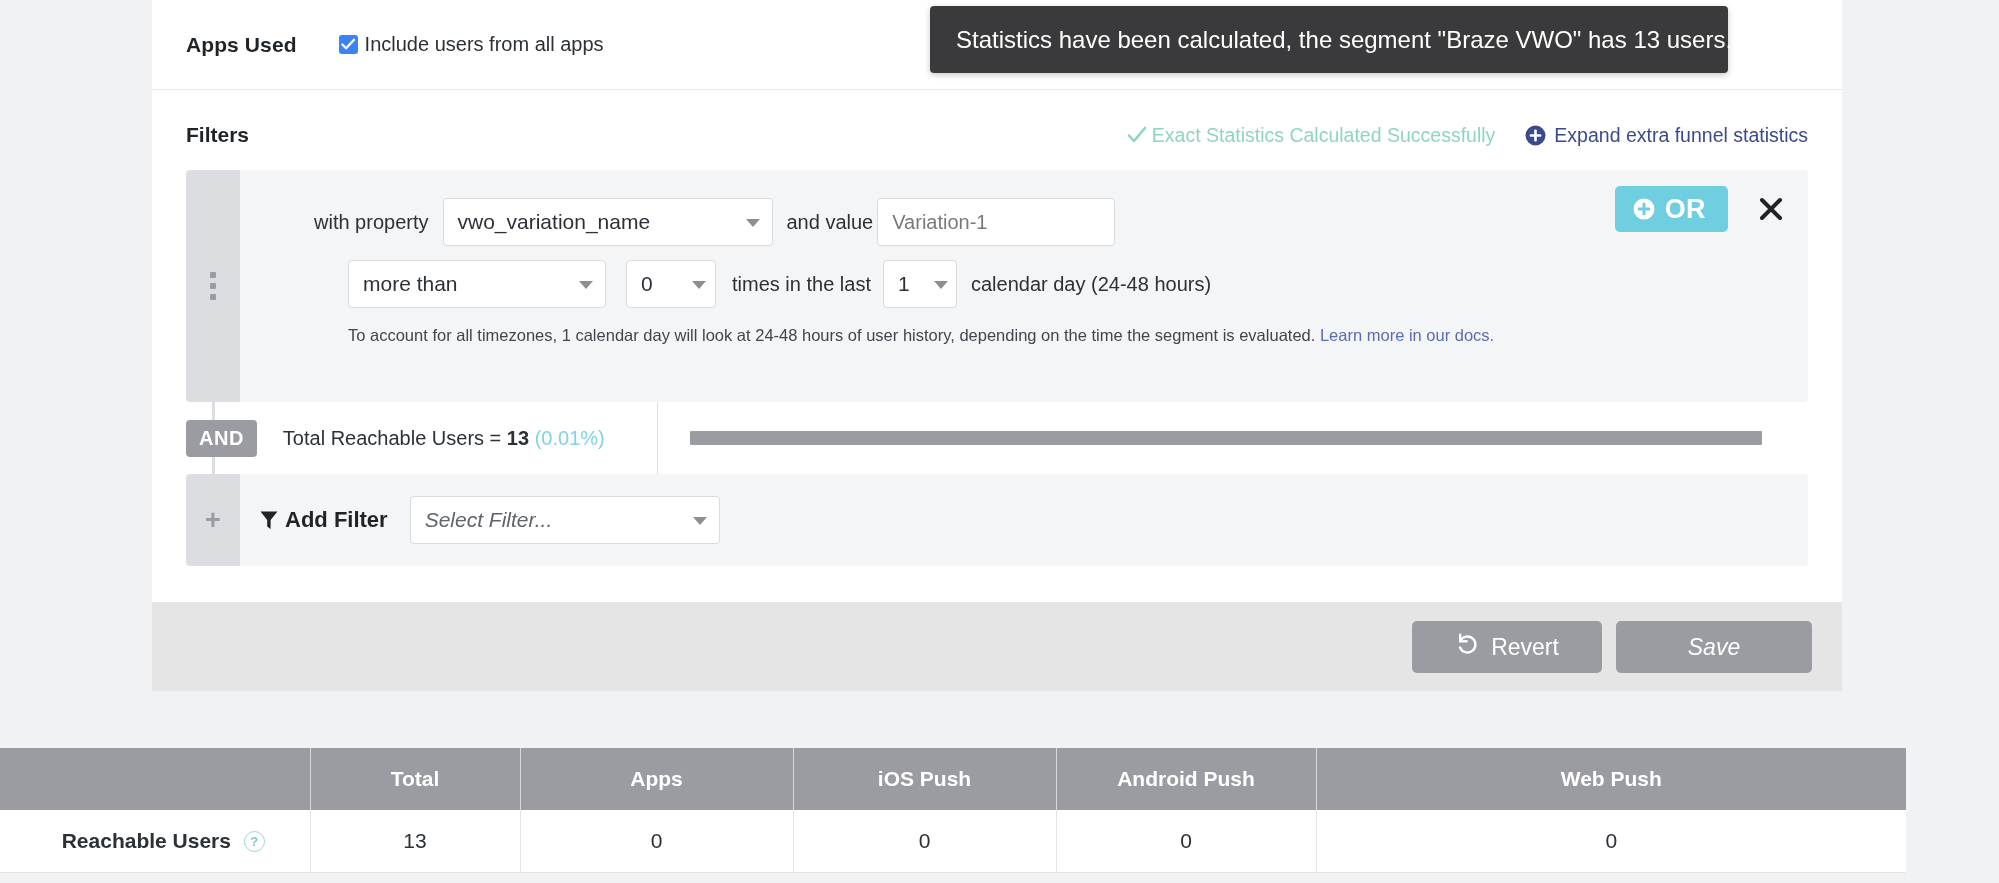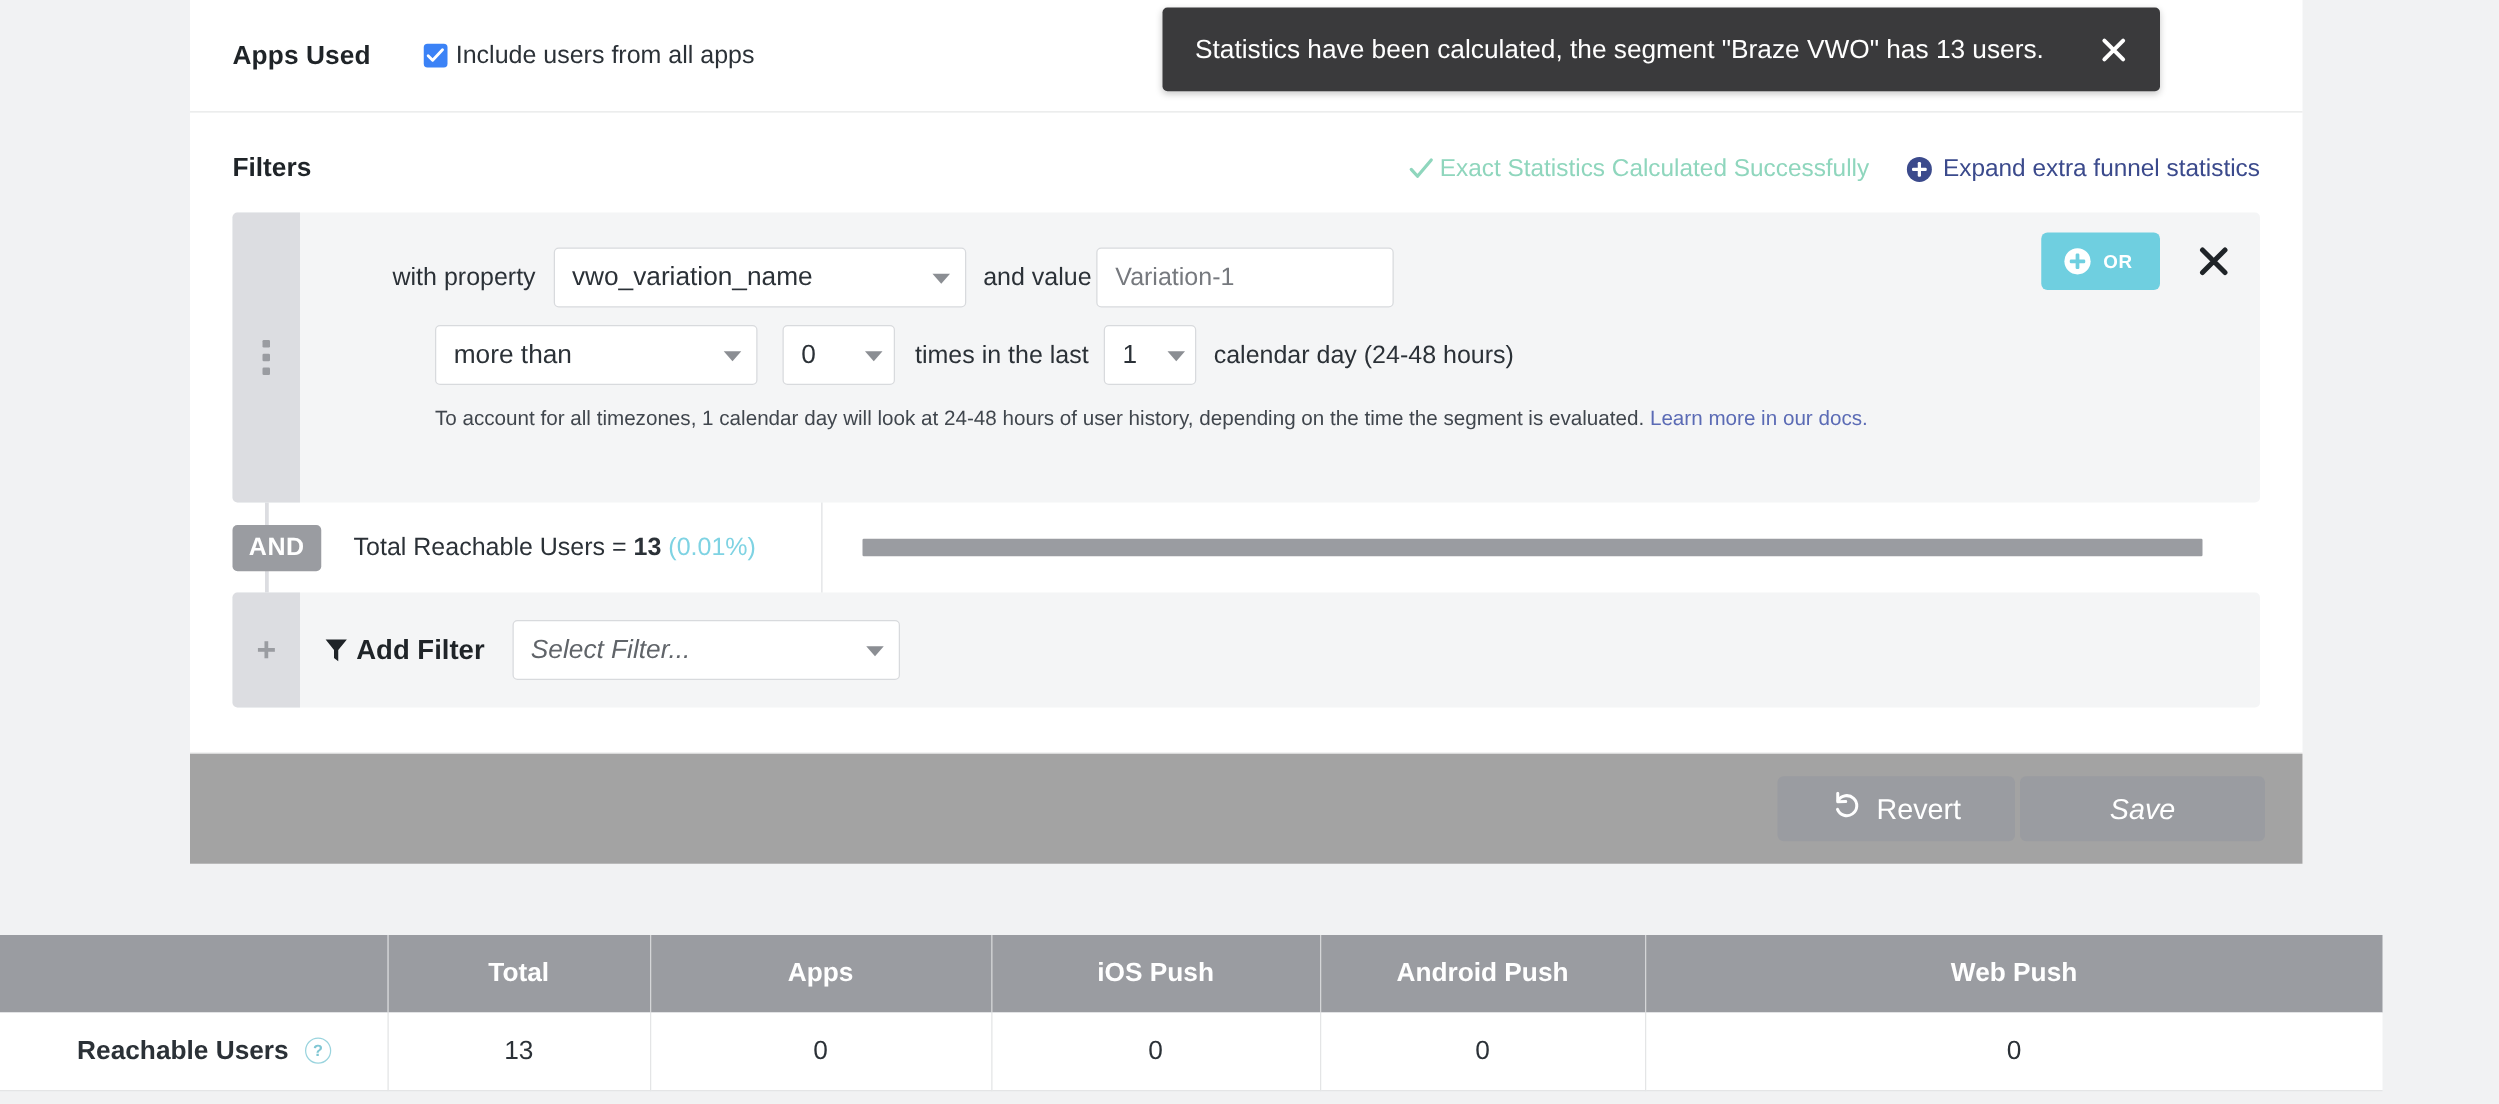--- a/index.html
+++ b/index.html
@@ -201,21 +201,21 @@
     right: 80px;
     top: 16px;
     background: #6fcfe0;
     border: none;
     border-radius: 5px;
     height: 46px;
     padding: 0 22px 0 18px;
     display: flex;
     align-items: center;
     color: #fff;
-    font-size: 15px;
+    font-size: 27px;
     font-weight: bold;
     cursor: pointer;
     letter-spacing: .4px;
   }
   .or-btn .plus-circ { margin-right: 10px; display: flex; }
   .block-close {
     position: absolute;
     right: 20px; top: 22px;
     width: 34px; height: 34px;
     display: flex; align-items: center; justify-content: center;
@@ -312,22 +312,22 @@
     font-size: 21px;
   }
 
   
   .footer-row {
     height: 88px;
     display: flex;
     align-items: center;
     justify-content: flex-end;
     padding-right: 30px;
-    gap: 4px;
-    background: #a3a3a3;
+    gap: 14px;
+    background: #e5e5e5;
   }
   .btn-grey {
     background: #9a9ca1;
     color: #fff;
     border: none;
     border-radius: 5px;
     height: 52px;
     min-width: 190px;
     font-size: 23px;
     font-family: "Liberation Sans", sans-serif;
@@ -399,21 +399,21 @@
     background: #3a3a3c;
     border-radius: 4px;
     display: flex;
     align-items: center;
     padding: 0 26px;
     z-index: 40;
     box-shadow: 0 2px 6px rgba(0,0,0,.22);
   }
   .toast-msg {
     color: #fff;
-    font-size: 21px;
+    font-size: 24px;
     white-space: nowrap;
   }
   .toast-close {
     margin-left: auto;
     display: flex;
     cursor: pointer;
   }
 
   
   .right-strip {

